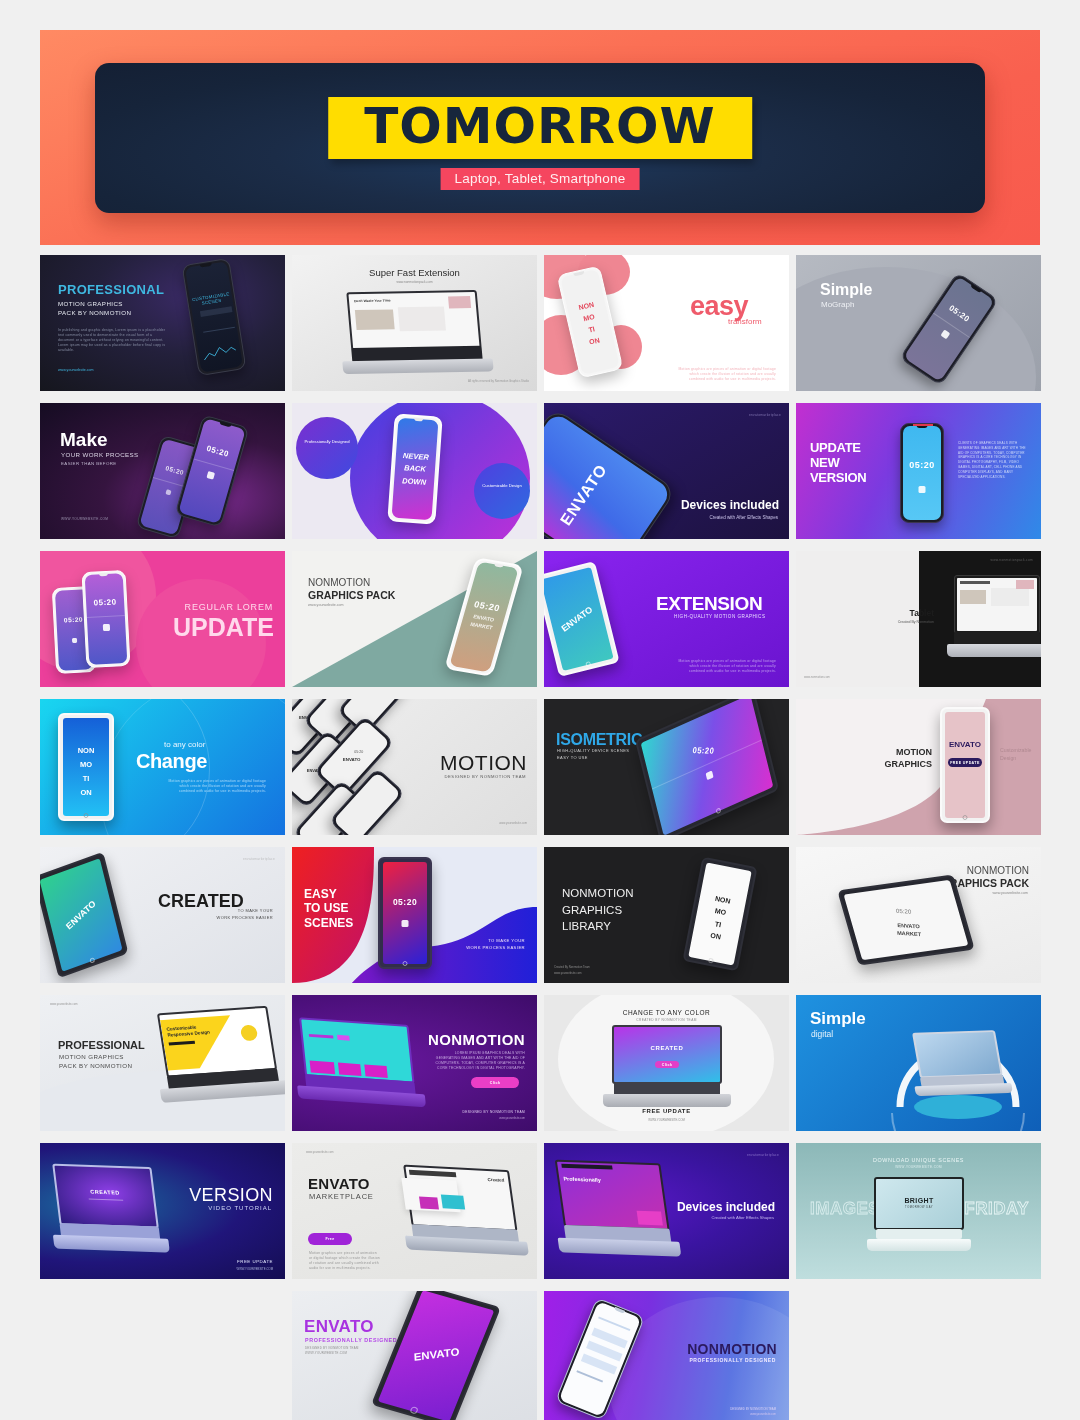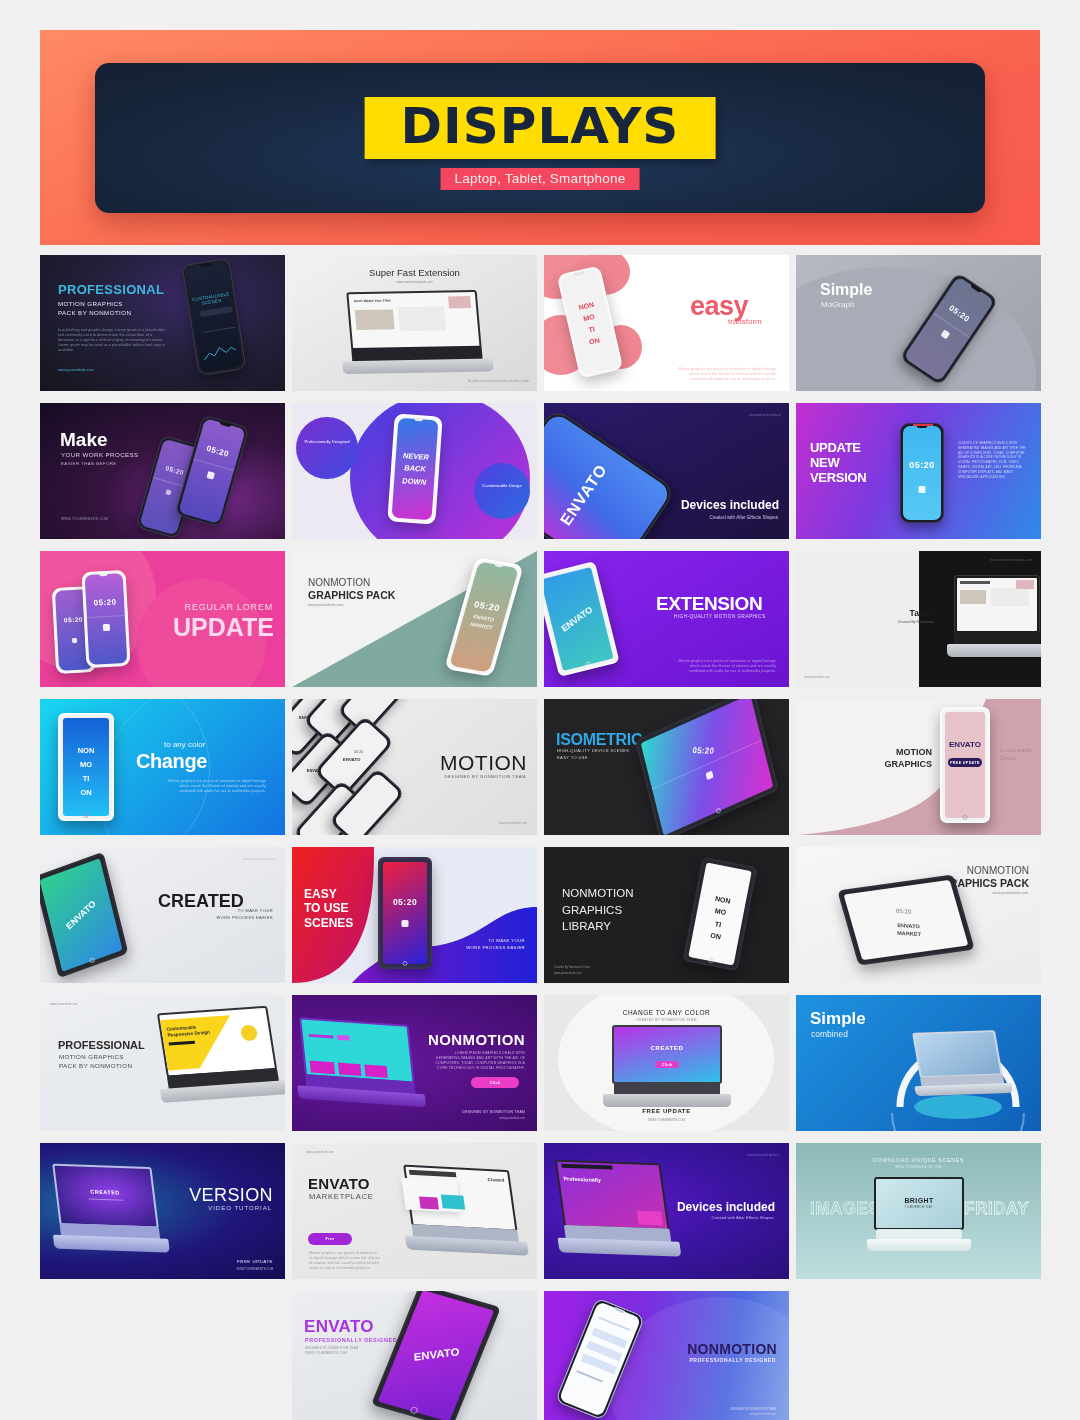--- a/index.html
+++ b/index.html
@@ -107,21 +107,21 @@
   }
   .rot { transform-origin:center center; }
   .wm { position:absolute; font-size:3.2px; letter-spacing:.3px; opacity:.6; }
 </style>
 </head>
 <body>
 
 <div class="banner">
   <div class="banner-inner">
     <div class="title-plate">
-      <span>DISPLAYS</span>
+      <span>TOMORROW</span>
     </div>
     <div class="subtitle-plate">
       <span>Laptop, Tablet, Smartphone</span>
     </div>
   </div>
 </div>
 
 <div class="grid">
 
   <div class="tile" style="background:#17181f">
@@ -548,21 +548,21 @@
       </div>
       <div class="kb" style="background:#3f4048;height:16%;bottom:14%;left:2%;width:96%"></div>
       <div class="base" style="background:linear-gradient(#d2d4d9,#a9acb3)"></div>
     </div>
     <div class="t hd" style="left:0;bottom:16px;width:100%;text-align:center;font-size:6px;color:#1c1c1c;letter-spacing:.6px">FREE UPDATE</div>
     <div class="t" style="left:0;bottom:9px;width:100%;text-align:center;font-size:2.8px;color:#8a8a8a">WWW.YOURWEBSITE.COM</div>
   </div>
 
   <div class="tile" style="background:linear-gradient(135deg,#1f92e0,#0f5fb8)">
     <div class="t hd" style="left:14px;top:14px;font-size:17px;color:#fff">Simple</div>
-    <div class="t" style="left:15px;top:35px;font-size:8.5px;color:#e4f2fb">combined</div>
+    <div class="t" style="left:15px;top:35px;font-size:8.5px;color:#e4f2fb">digital</div>
     <svg viewBox="0 0 245 136" style="position:absolute;inset:0;width:100%;height:100%">
       <path d="M104,112 A58,58 0 1 1 220,112" fill="none" stroke="#f2f7fb" stroke-width="7"></path>
       <ellipse cx="162" cy="112" rx="44" ry="12" fill="#2fb0d8"></ellipse>
       <path d="M96,118 A66,58 0 0 0 228,118" fill="none" stroke="rgba(255,255,255,.35)" stroke-width="2"></path>
     </svg>
     <div class="laptop rot" style="left:122px;top:36px;width:82px;height:64px;transform:rotate(-10deg) skewY(8deg)">
       <div class="lid" style="background:#cfd6e2">
         <div class="screen" style="background:linear-gradient(150deg,#bdd8ef,#7fa9cf)"></div>
       </div>
       <div class="kb" style="background:#b9c2d2;height:18%;bottom:12%;left:0;width:100%"></div>

